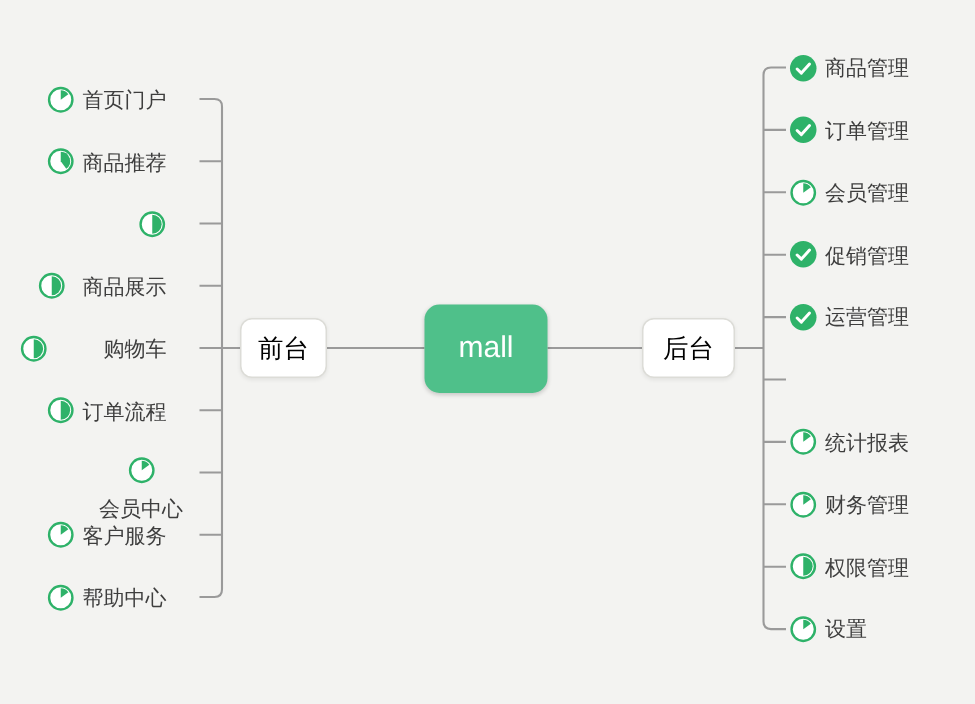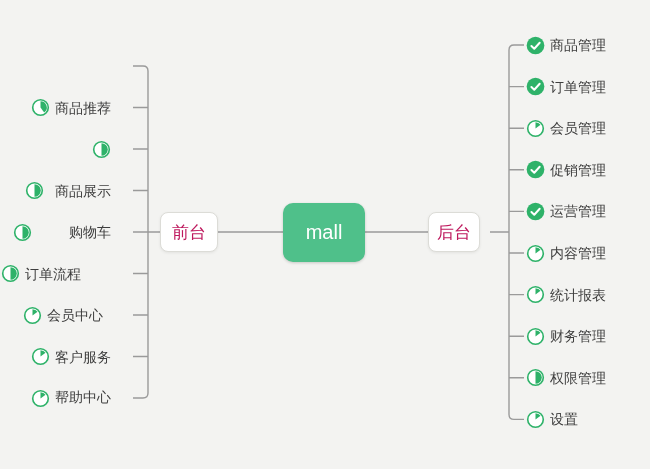--- a/index.html
+++ b/index.html
@@ -25,45 +25,52 @@
     background:var(--root-bg,#4fc08a);
     border-radius:10px;
     color:var(--root-fg,#ffffff);
     font-size:20px;
     box-shadow:0 1px 3px rgba(0,0,0,.18);
   }
   .node.sub{
     background:#ffffff;
     border:1px solid var(--node-border,#dcdcd7);
     border-radius:8px;
-    color:#be185d;
+    color:#000000;
     font-size:17px;
     box-shadow:0 1px 3px rgba(0,0,0,.07);
   }
   #node-left{left:160px;top:212px;width:58px;height:40px;}
-  #node-right{left:428px;top:212px;width:52px;height:40px;}
+  #node-right{left:428px;top:212px;width:62px;height:40px;}
   .items-layer{position:absolute;left:0;top:0;width:632px;height:469px;}
   .item-row{
     position:absolute;height:22px;
     display:flex;align-items:center;gap:5px;
     font-size:14px;color:#3e3e3e;white-space:nowrap;
     cursor:default;
   }
   .item-row .micon{flex:0 0 auto;display:block;}
   .item-label{line-height:22px;}
 </style>
 </head>
 <body>
 
 <div class="canvas">
   <svg id="connectors" viewBox="0 0 650 469">
       <path d="M133,66 H143 Q148,66 148,71 V393 Q148,398 143,398 H133 M133,107.5 H148 M133,149 H148 M133,190.5 H148 M133,232 H148 M133,273.5 H148 M133,315 H148 M133,356.5 H148 M524,45 H514 Q509,45 509,50 V414.40000000000003 Q509,419.40000000000003 514,419.40000000000003 H524 M509,86.6 H524 M509,128.2 H524 M509,169.8 H524 M509,211.4 H524 M509,253 H524 M509,294.6 H524 M509,336.2 H524 M509,377.8 H524 M148,232 H160 M218,232 H283 M365,232 H428 M490,232 H509" fill="none" stroke="#9a9a9a" stroke-width="1.4"></path>
     </svg>
 
   <div class="items-layer" id="left-items">
+      <div class="item-row left" style="top: 55px; right: 521px;">
+        <svg class="micon" width="19" height="19" viewBox="0 0 20 20">
+          <circle cx="10" cy="10" r="8.2" fill="#fff" stroke="#2eb269" stroke-width="1.7"></circle>
+          <path d="M10,10 L10,3.4000000000000004 A6.6,6.6 0 0 1 15.34,6.12 Z" fill="#2eb269"></path>
+        </svg>
+        <span class="item-label">首页门户</span>
+      </div>
       <div class="item-row left" style="top: 96.5px; right: 521px;">
         <svg class="micon" width="19" height="19" viewBox="0 0 20 20">
           <circle cx="10" cy="10" r="8.2" fill="#fff" stroke="#2eb269" stroke-width="1.7"></circle>
           <path d="M10,10 L10,3.4000000000000004 A6.6,6.6 0 0 1 13.88,15.34 Z" fill="#2eb269"></path>
         </svg>
         <span class="item-label">商品推荐</span>
       </div>
       <div class="item-row left" style="top: 138px; right: 521px;">
         <svg class="micon" width="19" height="19" viewBox="0 0 20 20">
           <circle cx="10" cy="10" r="8.2" fill="#fff" stroke="#2eb269" stroke-width="1.7"></circle>
@@ -77,42 +84,42 @@
         </svg>
         <span class="item-label">商品展示</span>
       </div>
       <div class="item-row left" style="top: 221px; right: 521px; gap: 37px;">
         <svg class="micon" width="19" height="19" viewBox="0 0 20 20">
           <circle cx="10" cy="10" r="8.2" fill="#fff" stroke="#2eb269" stroke-width="1.7"></circle>
           <path d="M10,10 L10,3.4000000000000004 A6.6,6.6 0 0 1 10.00,16.60 Z" fill="#2eb269"></path>
         </svg>
         <span class="item-label">购物车</span>
       </div>
-      <div class="item-row left" style="top: 262.5px; right: 551px;">
+      <div class="item-row left" style="top: 262.5px; right: 521px;">
         <svg class="micon" width="19" height="19" viewBox="0 0 20 20">
           <circle cx="10" cy="10" r="8.2" fill="#fff" stroke="#2eb269" stroke-width="1.7"></circle>
           <path d="M10,10 L10,3.4000000000000004 A6.6,6.6 0 0 1 10.00,16.60 Z" fill="#2eb269"></path>
         </svg>
         <span class="item-label">订单流程</span>
       </div>
-      <div class="item-row left" style="top: 304px; right: 529px;">
+      <div class="item-row left" style="top: 304px; right: 510px; flex-direction: column;">
         <svg class="micon" width="19" height="19" viewBox="0 0 20 20">
           <circle cx="10" cy="10" r="8.2" fill="#fff" stroke="#2eb269" stroke-width="1.7"></circle>
           <path d="M10,10 L10,3.4000000000000004 A6.6,6.6 0 0 1 15.34,6.12 Z" fill="#2eb269"></path>
         </svg>
         <span class="item-label">会员中心</span>
       </div>
       <div class="item-row left" style="top: 345.5px; right: 521px;">
         <svg class="micon" width="19" height="19" viewBox="0 0 20 20">
           <circle cx="10" cy="10" r="8.2" fill="#fff" stroke="#2eb269" stroke-width="1.7"></circle>
           <path d="M10,10 L10,3.4000000000000004 A6.6,6.6 0 0 1 15.34,6.12 Z" fill="#2eb269"></path>
         </svg>
         <span class="item-label">客户服务</span>
       </div>
-      <div class="item-row left" style="top: 387px; right: 521px; font-family: Liberation Mono, monospace;">
+      <div class="item-row left" style="top: 387px; right: 521px;">
         <svg class="micon" width="19" height="19" viewBox="0 0 20 20">
           <circle cx="10" cy="10" r="8.2" fill="#fff" stroke="#2eb269" stroke-width="1.7"></circle>
           <path d="M10,10 L10,3.4000000000000004 A6.6,6.6 0 0 1 15.34,6.12 Z" fill="#2eb269"></path>
         </svg>
         <span class="item-label">帮助中心</span>
       </div>
     </div>
   <div class="items-layer" id="right-items">
       <div class="item-row right" style="top: 34px; left: 526px;">
         <svg class="micon" width="19" height="19" viewBox="0 0 20 20">
@@ -141,27 +148,20 @@
           <path d="M5.7 10.5 L8.7 13.4 L14.4 7.1" fill="none" stroke="#fff" stroke-width="2.1" stroke-linecap="round" stroke-linejoin="round"></path>
         </svg>
         <span class="item-label">促销管理</span>
       </div>
       <div class="item-row right" style="top: 200.4px; left: 526px;">
         <svg class="micon" width="19" height="19" viewBox="0 0 20 20">
           <circle cx="10" cy="10" r="9.3" fill="#2eb269"></circle>
           <path d="M5.7 10.5 L8.7 13.4 L14.4 7.1" fill="none" stroke="#fff" stroke-width="2.1" stroke-linecap="round" stroke-linejoin="round"></path>
         </svg>
         <span class="item-label">运营管理</span>
-      </div>
-      <div class="item-row right" style="top: 242px; left: 526px;">
-        <svg class="micon" width="19" height="19" viewBox="0 0 20 20">
-          <circle cx="10" cy="10" r="8.2" fill="#fff" stroke="#2eb269" stroke-width="1.7"></circle>
-          <path d="M10,10 L10,3.4000000000000004 A6.6,6.6 0 0 1 15.34,6.12 Z" fill="#2eb269"></path>
-        </svg>
-        <span class="item-label">内容管理</span>
       </div>
       <div class="item-row right" style="top: 283.6px; left: 526px;">
         <svg class="micon" width="19" height="19" viewBox="0 0 20 20">
           <circle cx="10" cy="10" r="8.2" fill="#fff" stroke="#2eb269" stroke-width="1.7"></circle>
           <path d="M10,10 L10,3.4000000000000004 A6.6,6.6 0 0 1 15.34,6.12 Z" fill="#2eb269"></path>
         </svg>
         <span class="item-label">统计报表</span>
       </div>
       <div class="item-row right" style="top: 325.2px; left: 526px;">
         <svg class="micon" width="19" height="19" viewBox="0 0 20 20">

